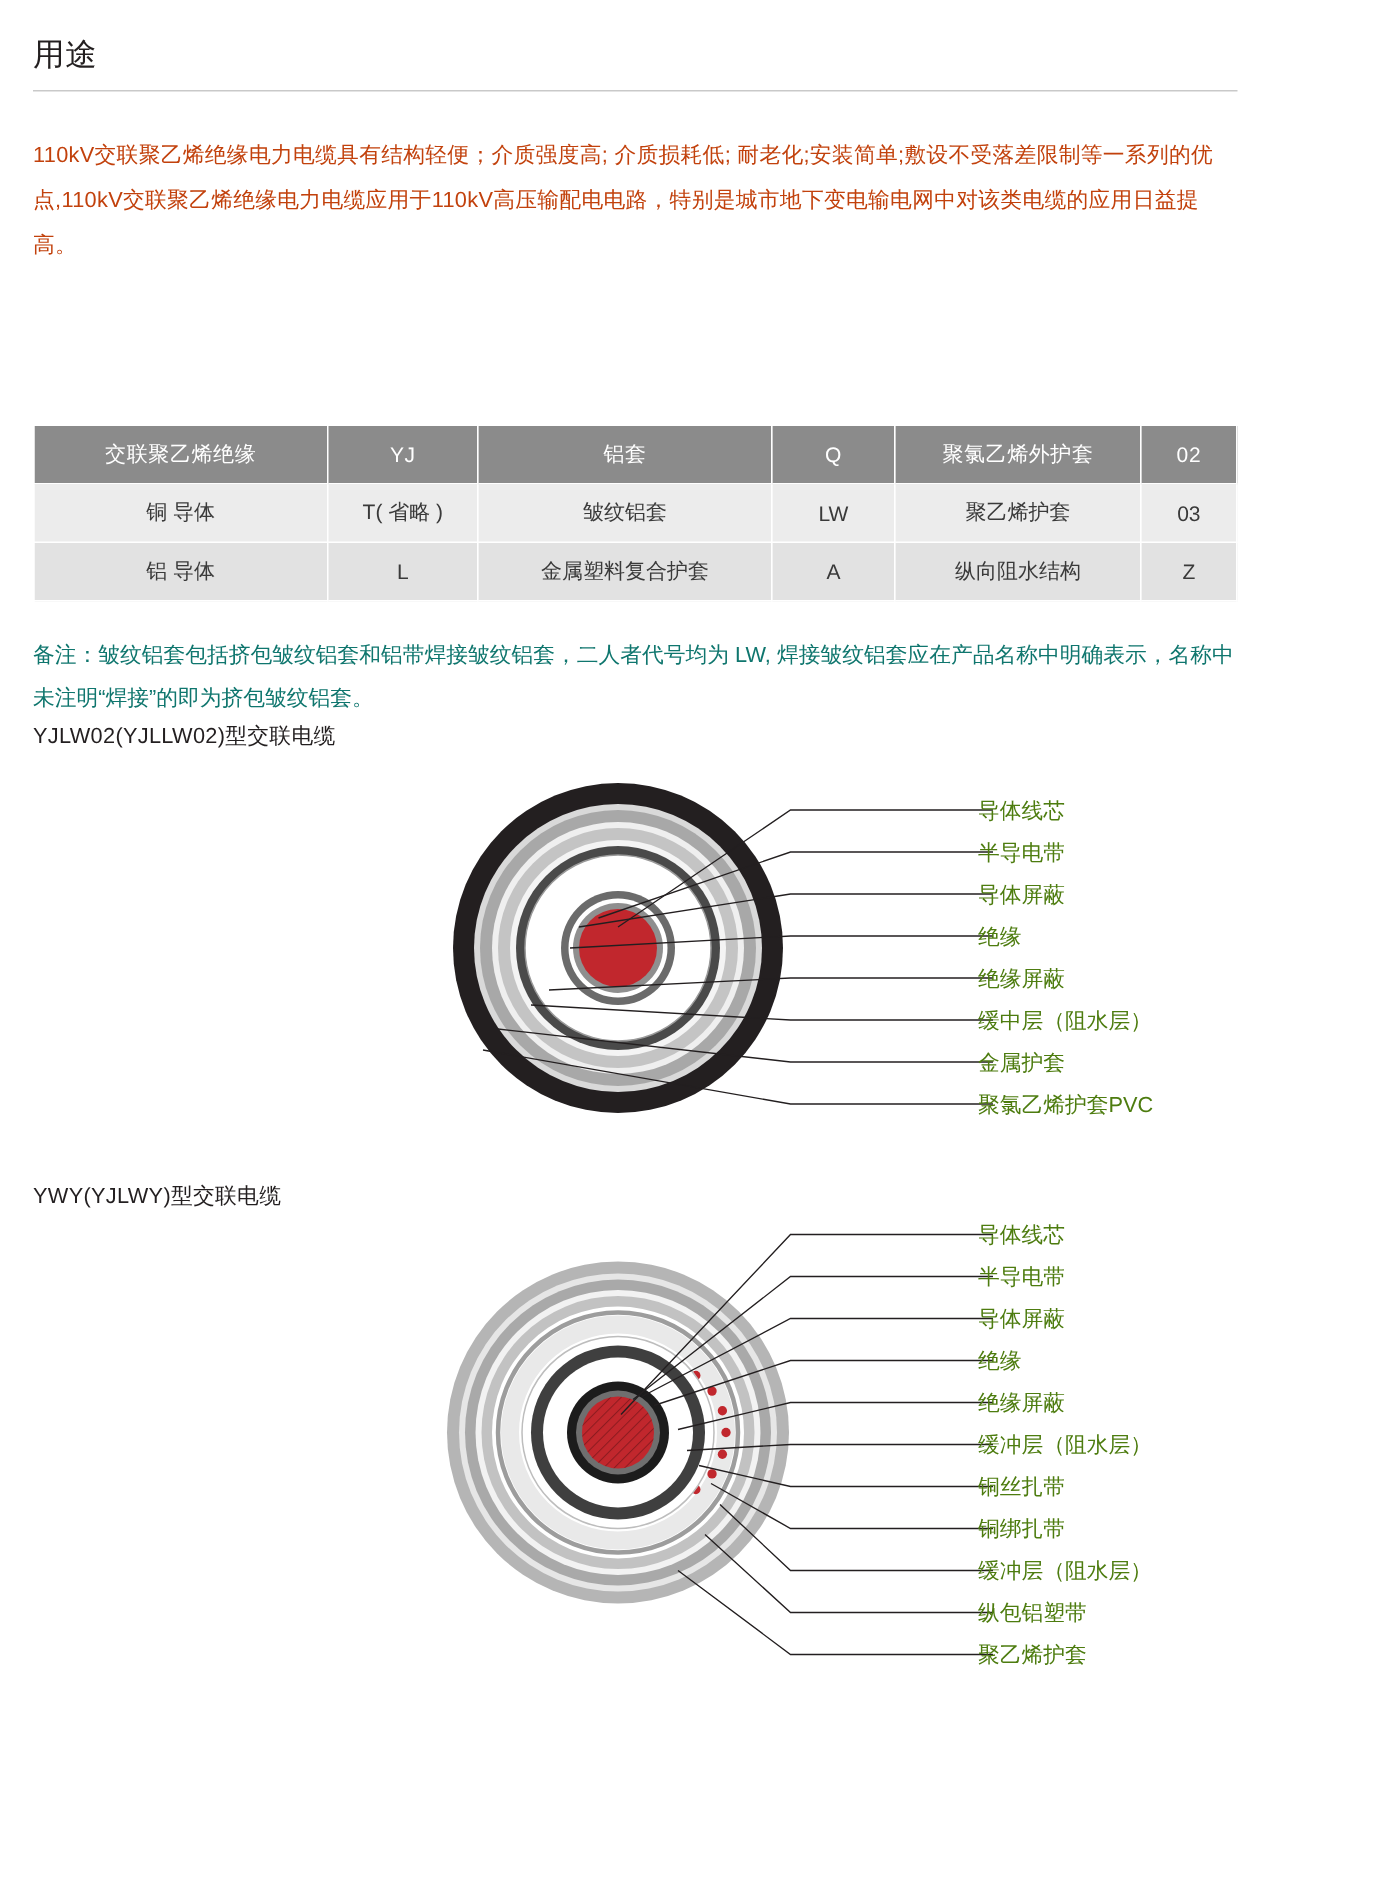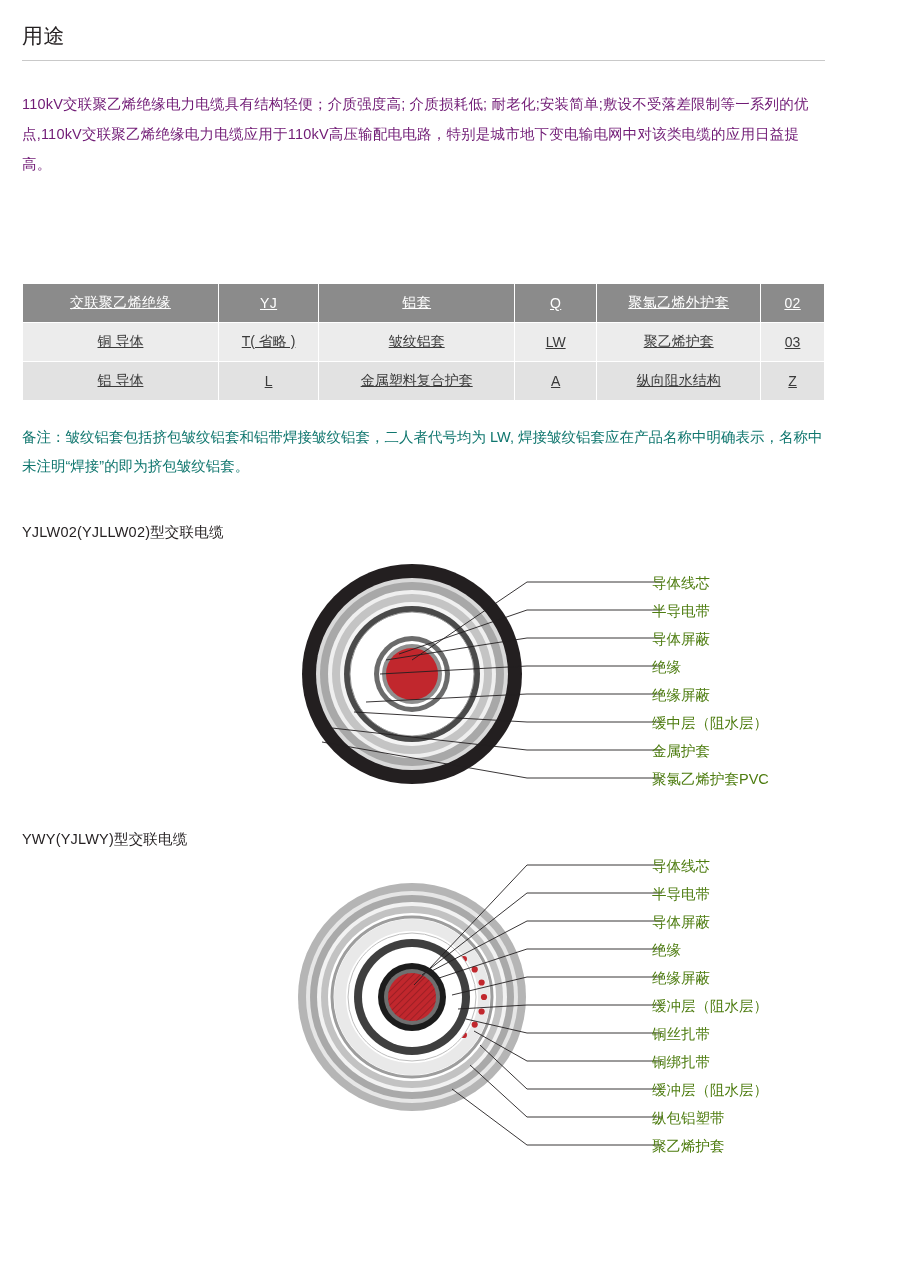--- a/index.html
+++ b/index.html
@@ -36,41 +36,40 @@
     border-bottom: 1px solid #c9c9c9;
   }
   .sec-usage { padding-top: 22px; }
   .sec-letters { padding-top: 62px; }
   .sec-structure { padding-top: 58px; }
 
   
   .body-text {
     font-size: 14.5px;
     line-height: 30px;
-    color: #701a75;
+    color: #c2410c;
     margin: 28px 0 0 0;
     letter-spacing: 0.2px;
   }
 
   
   table.code-table {
     border-collapse: collapse;
     width: 100%;
     margin-top: 42px;
     font-size: 14px;
   }
   table.code-table th,
   table.code-table td {
     border: 1px solid #ffffff;
     text-align: center;
     padding: 8px 4px;
     font-weight: normal;
     color: #3a3a3a;
     height: 22px;
-    text-decoration: underline;
   }
   table.code-table thead th {
     background: #8b8b8b;
     color: #ffffff;
     font-size: 14px;
     letter-spacing: 0.4px;
   }
   table.code-table tbody tr.row-a td { background: #ececec; text-align: center; }
   table.code-table tbody tr.row-b td { background: #e2e2e2; }
 
@@ -91,21 +90,21 @@
   
   .diagram-block {
     position: relative;
     margin: 0 22px;
   }
   .diagram-label {
     font-size: 14.5px;
     color: #231f20;
     letter-spacing: 0.2px;
   }
-  .d1 { margin-top: 42px; }
+  .d1 { }
   .d2 { margin-top: 28px; }
 
   .diagram-wrap {
     position: relative;
     width: 876px;
     height: 260px;
   }
   .diagram-wrap.tall { height: 310px; }
   .diagram-wrap svg {
     position: absolute;

